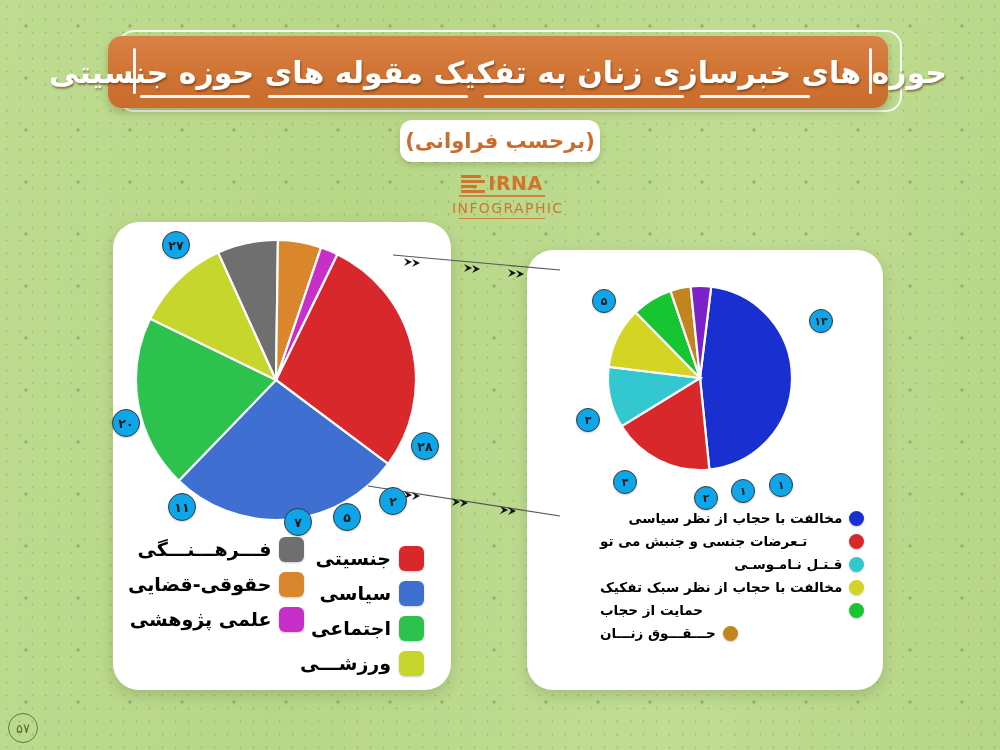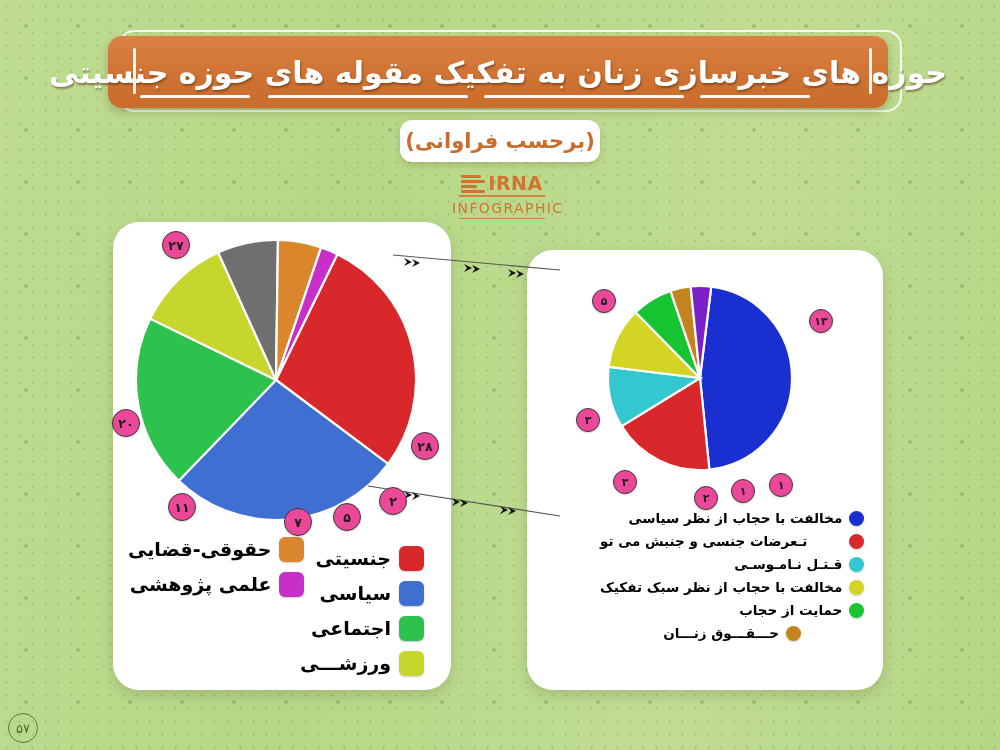--- a/index.html
+++ b/index.html
@@ -86,21 +86,21 @@
   #card-left{left:113px;top:222px;width:338px;height:468px;}
   #card-right{left:527px;top:250px;width:356px;height:440px;}
 
   
   .pie-svg{position:absolute;overflow:visible;}
   #pie-left-svg{left:113px;top:222px;width:338px;height:320px;}
   #pie-right-svg{left:527px;top:250px;width:356px;height:260px;}
 
   .callout{
     position:absolute;width:26px;height:26px;border-radius:50%;
-    background:#ec4899;border:1.4px solid #3b3b3b;
+    background:#0ea5e9;border:1.4px solid #3b3b3b;
     display:flex;align-items:center;justify-content:center;
     font-size:12.5px;color:#1d1d1d;font-weight:600;
     box-shadow:0 1px 2px rgba(0,0,0,.18);
   }
   .callout.sm{width:22px;height:22px;font-size:11px;}
 
   
   .legend{position:absolute;direction:rtl;}
   #legend-left-col1{left:300px;top:536px;margin-top:9px;}
   #legend-left-col2{left:128px;top:536px;}
@@ -230,20 +230,24 @@
       <span class="sw" style="background: rgb(45, 194, 78);"></span>
       <span class="lg-label">اجتماعی</span>
     </div>
     <div class="lg-row">
       <span class="sw" style="background: rgb(198, 214, 44);"></span>
       <span class="lg-label">ورزشـــی</span>
     </div>
   </div>
 <div class="legend" id="legend-left-col2">
     <div class="lg-row">
+      <span class="sw" style="background: rgb(112, 111, 111);"></span>
+      <span class="lg-label">فـــرهـــنـــگی</span>
+    </div>
+    <div class="lg-row">
       <span class="sw" style="background: rgb(217, 134, 44);"></span>
       <span class="lg-label">حقوقی-قضایی</span>
     </div>
     <div class="lg-row">
       <span class="sw" style="background: rgb(200, 46, 200);"></span>
       <span class="lg-label">علمی پژوهشی</span>
     </div>
   </div>
 <div class="legend" id="legend-right">
     <div class="lg-row" style="justify-content: flex-start;">
@@ -255,23 +259,23 @@
       <span class="lg-label">تـعرضات جنسی و جنبش می تو</span>
     </div>
     <div class="lg-row" style="justify-content: flex-start;">
       <span class="sw" style="background: rgb(51, 199, 207);"></span>
       <span class="lg-label">قـتـل نـامـوسـی</span>
     </div>
     <div class="lg-row" style="justify-content: flex-start;">
       <span class="sw" style="background: rgb(212, 212, 36);"></span>
       <span class="lg-label">مخالفت با حجاب از نظر سبک تفکیک</span>
     </div>
-    <div class="lg-row" style="justify-content: flex-start;">
+    <div class="lg-row" style="justify-content: space-between;">
       <span class="sw" style="background: rgb(23, 196, 49);"></span>
       <span class="lg-label">حمایت از حجاب</span>
     </div>
-    <div class="lg-row" style="justify-content: center;">
+    <div class="lg-row" style="justify-content: flex-end;">
       <span class="sw" style="background: rgb(195, 131, 31);"></span>
       <span class="lg-label">حـــقـــوق زنـــان</span>
     </div>
   </div>
 
 <div id="page-badge">۵۷</div>
 
 </body></html>

